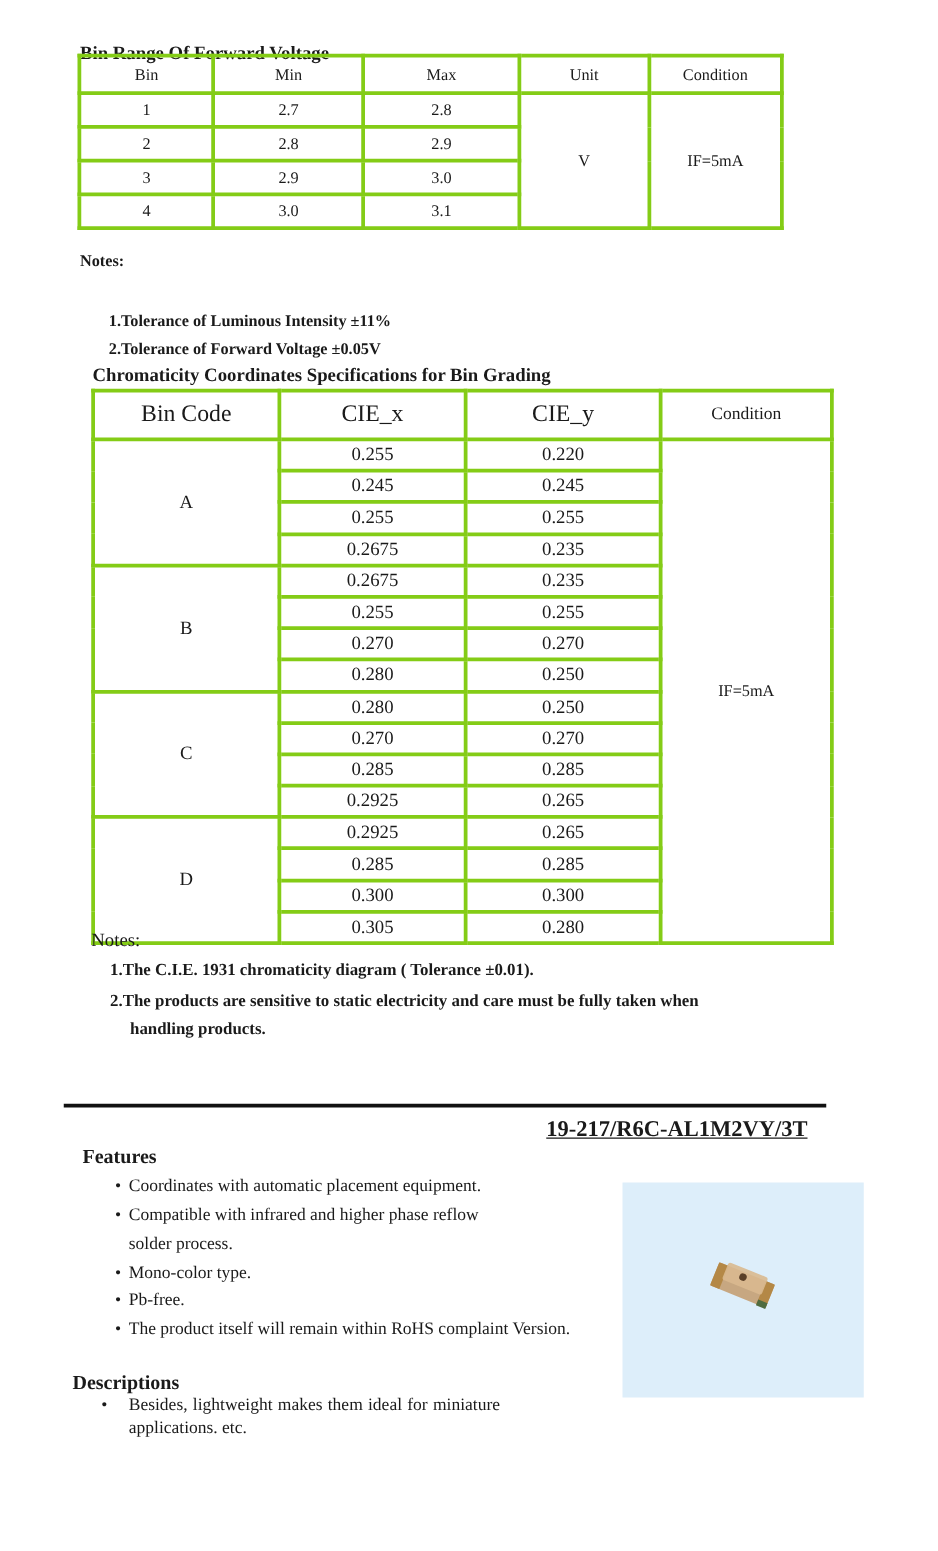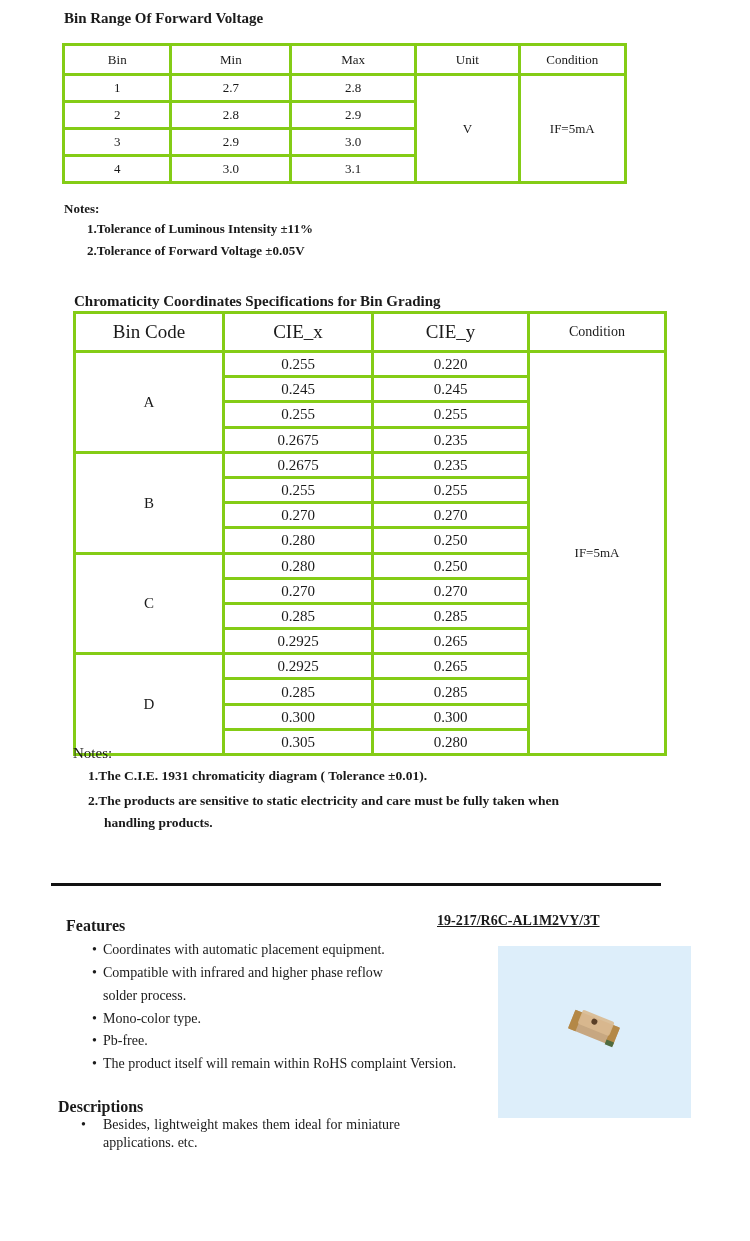--- a/index.html
+++ b/index.html
@@ -11,37 +11,37 @@
   td, th { border:3px solid #84cc16; text-align:center; font-weight:normal; padding:0; }
   #t1 { left:62px; top:43px; width:565px; font-size:13px; }
   #t1 th { height:27px; }
   #t1 td { height:24px; }
   #t2 { left:73px; top:311px; width:591px; font-size:15px; }
   #t2 th { height:36px; font-size:19px; }
   #t2 th.cond { font-size:14px; }
   #t2 td { height:22.2px; line-height:20px; }
   #t2 td.cond { font-size:13px; }
   .notes-label { font-weight:bold; font-size:13px; }
-  .note-b { font-weight:bold; font-size:13px; white-space:nowrap; }
+  .note-b { font-weight:bold; font-size:13px; white-space:nowrap;margin-top:28px; }
   .note-b2 { font-weight:bold; font-size:13.5px; white-space:nowrap; }
   .rule { left:51px; top:883px; width:610px; height:3px; background:#111; }
-  .part { left:437px; top:893px; font-weight:bold; font-size:14px; text-decoration:underline; white-space:nowrap;margin-top:20px; }
+  .part { left:437px; top:893px; font-weight:bold; font-size:18px; text-decoration:underline; white-space:nowrap; }
   .h2 { font-weight:bold; font-size:16px; }
   ul.feat { list-style:none; margin:0; padding:0; position:absolute; left:92px; top:939px; font-size:14px; }
   ul.feat li { line-height:22.2px; white-space:nowrap; }
   .bullet { display:inline-block; width:11px; }
   .indent { padding-left:11px; }
   .desc { position:absolute; left:92px; top:1116px; width:308px; font-size:14px; line-height:17.5px; }
   .desc p { margin:0; text-align:justify; padding-left:11px; text-indent:-11px; }
   .imgbox { left:498px; top:946px; width:193px; height:172px; background:#ddeefa; }
 </style>
 </head>
 <body>
 
-<div class="abs title" style="left:64px;top:10px;">Bin Range Of Forward Voltage</div>
+<div class="abs title" style="left:64px;top:35px;">Bin Range Of Forward Voltage</div>
 <table id="t1">
   <colgroup>
       <col style="width:105px">
       <col style="width:117px">
       <col style="width:122px">
       <col style="width:101px">
       <col style="width:104px">
     </colgroup>
   <tbody>
       <tr>

